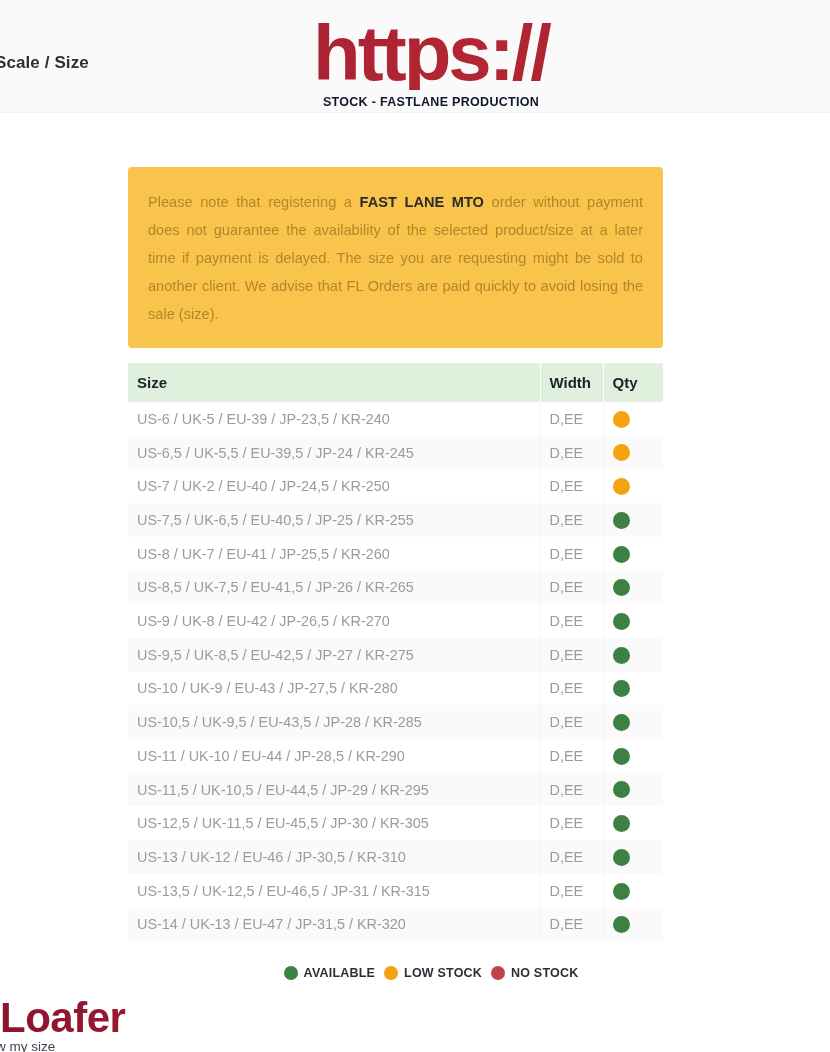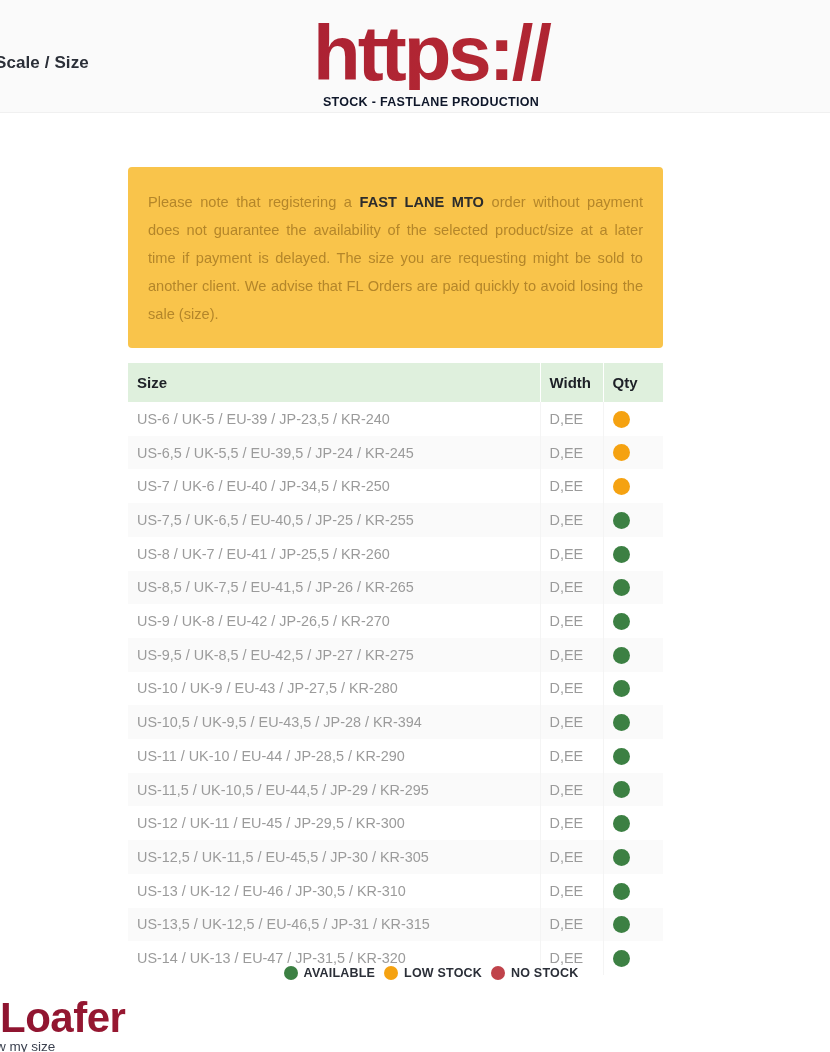--- a/index.html
+++ b/index.html
@@ -253,21 +253,21 @@
           <td>US-6 / UK-5 / EU-39 / JP-23,5 / KR-240</td>
           <td>D,EE</td>
           <td><span class="dot dot-low"></span></td>
         </tr>
         <tr>
           <td>US-6,5 / UK-5,5 / EU-39,5 / JP-24 / KR-245</td>
           <td>D,EE</td>
           <td><span class="dot dot-low"></span></td>
         </tr>
         <tr>
-          <td>US-7 / UK-6 / EU-40 / JP-34,5 / KR-250</td>
+          <td>US-7 / UK-2 / EU-40 / JP-24,5 / KR-250</td>
           <td>D,EE</td>
           <td><span class="dot dot-low"></span></td>
         </tr>
         <tr>
           <td>US-7,5 / UK-6,5 / EU-40,5 / JP-25 / KR-255</td>
           <td>D,EE</td>
           <td><span class="dot dot-available"></span></td>
         </tr>
         <tr>
           <td>US-8 / UK-7 / EU-41 / JP-25,5 / KR-260</td>
@@ -288,36 +288,31 @@
           <td>US-9,5 / UK-8,5 / EU-42,5 / JP-27 / KR-275</td>
           <td>D,EE</td>
           <td><span class="dot dot-available"></span></td>
         </tr>
         <tr>
           <td>US-10 / UK-9 / EU-43 / JP-27,5 / KR-280</td>
           <td>D,EE</td>
           <td><span class="dot dot-available"></span></td>
         </tr>
         <tr>
-          <td>US-10,5 / UK-9,5 / EU-43,5 / JP-28 / KR-394</td>
+          <td>US-10,5 / UK-9,5 / EU-43,5 / JP-28 / KR-285</td>
           <td>D,EE</td>
           <td><span class="dot dot-available"></span></td>
         </tr>
         <tr>
           <td>US-11 / UK-10 / EU-44 / JP-28,5 / KR-290</td>
           <td>D,EE</td>
           <td><span class="dot dot-available"></span></td>
         </tr>
         <tr>
           <td>US-11,5 / UK-10,5 / EU-44,5 / JP-29 / KR-295</td>
-          <td>D,EE</td>
-          <td><span class="dot dot-available"></span></td>
-        </tr>
-        <tr>
-          <td>US-12 / UK-11 / EU-45 / JP-29,5 / KR-300</td>
           <td>D,EE</td>
           <td><span class="dot dot-available"></span></td>
         </tr>
         <tr>
           <td>US-12,5 / UK-11,5 / EU-45,5 / JP-30 / KR-305</td>
           <td>D,EE</td>
           <td><span class="dot dot-available"></span></td>
         </tr>
         <tr>
           <td>US-13 / UK-12 / EU-46 / JP-30,5 / KR-310</td>

